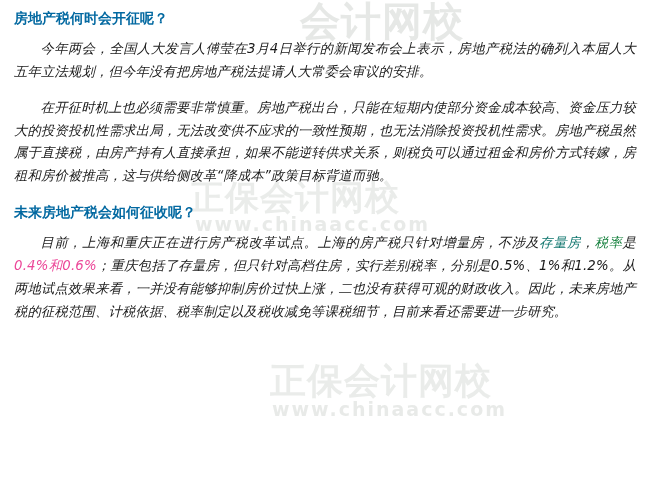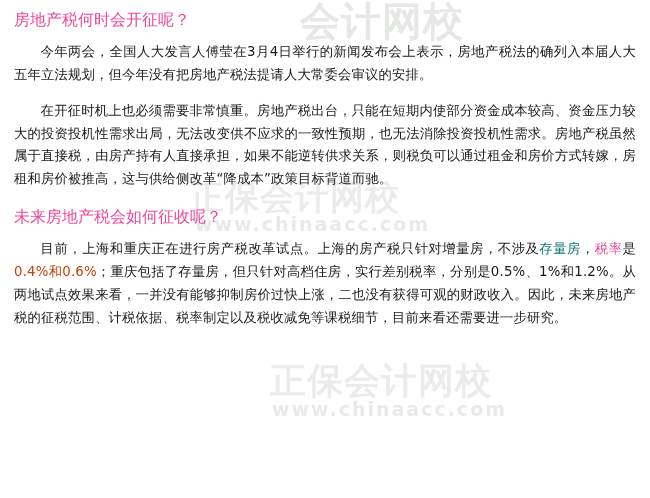--- a/index.html
+++ b/index.html
@@ -57,41 +57,42 @@
     color: rgba(150, 160, 150, 0.20);
   }
   .wm-3b {
     top: 398px;
     left: 272px;
     font-size: 19px;
     color: rgba(150, 160, 150, 0.22);
     letter-spacing: 2px;
   }
   h2.heading {
-    font-size: 16px;
-    font-weight: normal;
-    color: #ec4899;
+    font-size: 14px;
+    font-weight: bold;
+    color: #0369a1;
     margin: 0 0 9px 0;
     line-height: 1.5;
     position: relative;
     z-index: 2;
   }
   h2.heading-2 {
     margin-top: 14px;
   }
   p.para {
     font-size: 13.3px;
     color: #1a1a1a;
     line-height: 1.72;
     margin: 0 0 13px 0;
     text-align: justify;
     text-indent: 2em;
     position: relative;
     z-index: 2;
     letter-spacing: 0.2px;
+    font-style: italic;
   }
   p.para:last-child {
     margin-bottom: 0;
   }
   .hl {
     color: #1f4fd8;
   }
 </style>
 </head>
 <body>
@@ -104,15 +105,15 @@
   <div class="watermark wm-3">正保会计网校</div>
   <div class="watermark wm-3b">www.chinaacc.com</div>
 
   <h2 class="heading">房地产税何时会开征呢？</h2>
 
   <p class="para">今年两会，全国人大发言人傅莹在3月4日举行的新闻发布会上表示，房地产税法的确列入本届人大五年立法规划，但今年没有把房地产税法提请人大常委会审议的安排。</p>
   <p class="para">在开征时机上也必须需要非常慎重。房地产税出台，只能在短期内使部分资金成本较高、资金压力较大的投资投机性需求出局，无法改变供不应求的一致性预期，也无法消除投资投机性需求。房地产税虽然属于直接税，由房产持有人直接承担，如果不能逆转供求关系，则税负可以通过租金和房价方式转嫁，房租和房价被推高，这与供给侧改革“降成本”政策目标背道而驰。</p>
 
   <h2 class="heading heading-2">未来房地产税会如何征收呢？</h2>
 
-  <p class="para" id="last-para">目前，上海和重庆正在进行房产税改革试点。上海的房产税只针对增量房，不涉及<span class="hl" style="color:#0f766e">存量房</span>，<span class="hl" style="color:#ec4899">税率</span>是<span class="hl" style="color:#c2410c">0.4%和0.6%</span>；重庆包括了存量房，但只针对高档住房，实行差别税率，分别是0.5%、1%和1.2%。从两地试点效果来看，一并没有能够抑制房价过快上涨，二也没有获得可观的财政收入。因此，未来房地产税的征税范围、计税依据、税率制定以及税收减免等课税细节，目前来看还需要进一步研究。</p>
+  <p class="para" id="last-para">目前，上海和重庆正在进行房产税改革试点。上海的房产税只针对增量房，不涉及<span class="hl" style="color:#0f766e">存量房</span>，<span class="hl" style="color:#15803d">税率</span>是<span class="hl" style="color:#ec4899">0.4%和0.6%</span>；重庆包括了存量房，但只针对高档住房，实行差别税率，分别是0.5%、1%和1.2%。从两地试点效果来看，一并没有能够抑制房价过快上涨，二也没有获得可观的财政收入。因此，未来房地产税的征税范围、计税依据、税率制定以及税收减免等课税细节，目前来看还需要进一步研究。</p>
 
 </div>
 
 </body></html>

